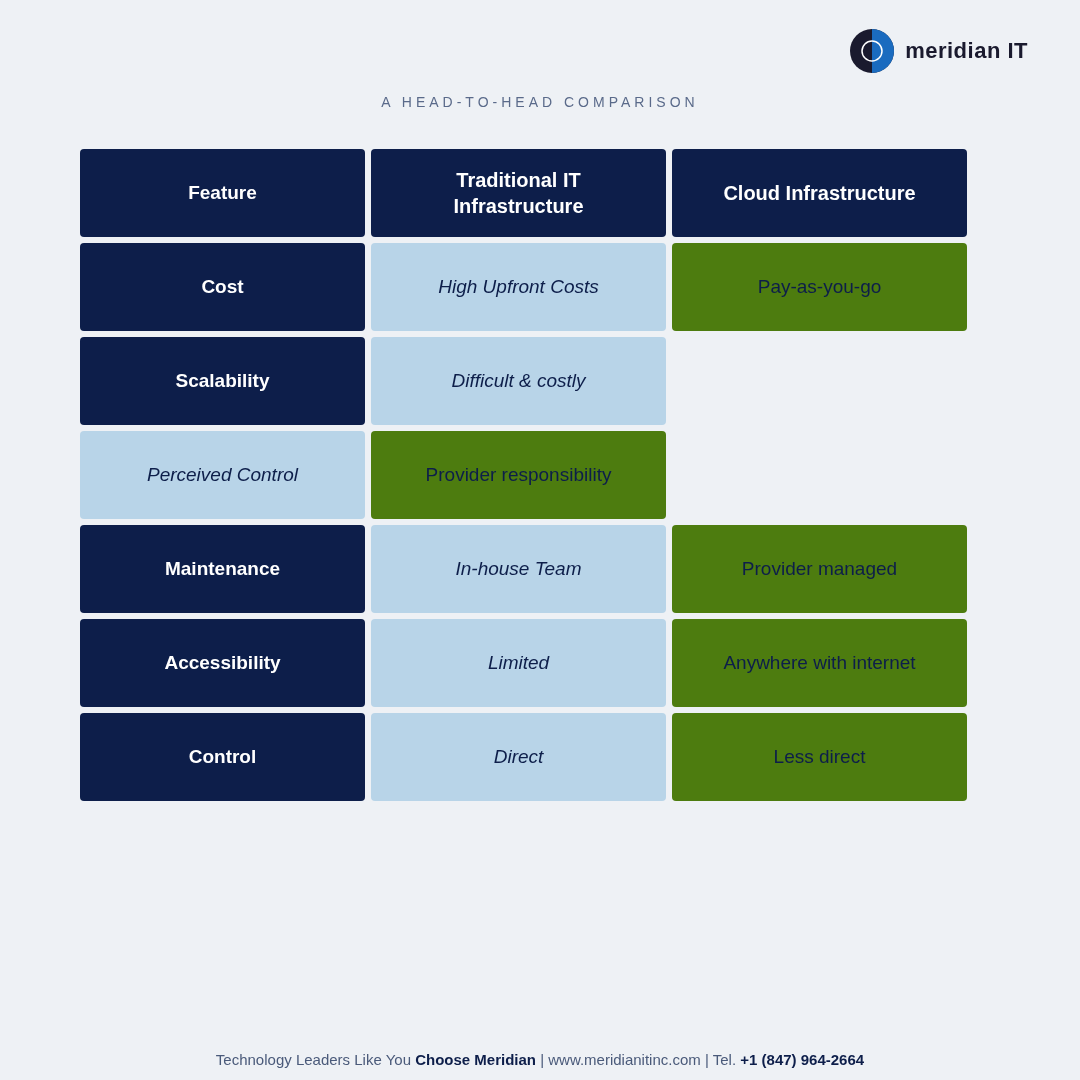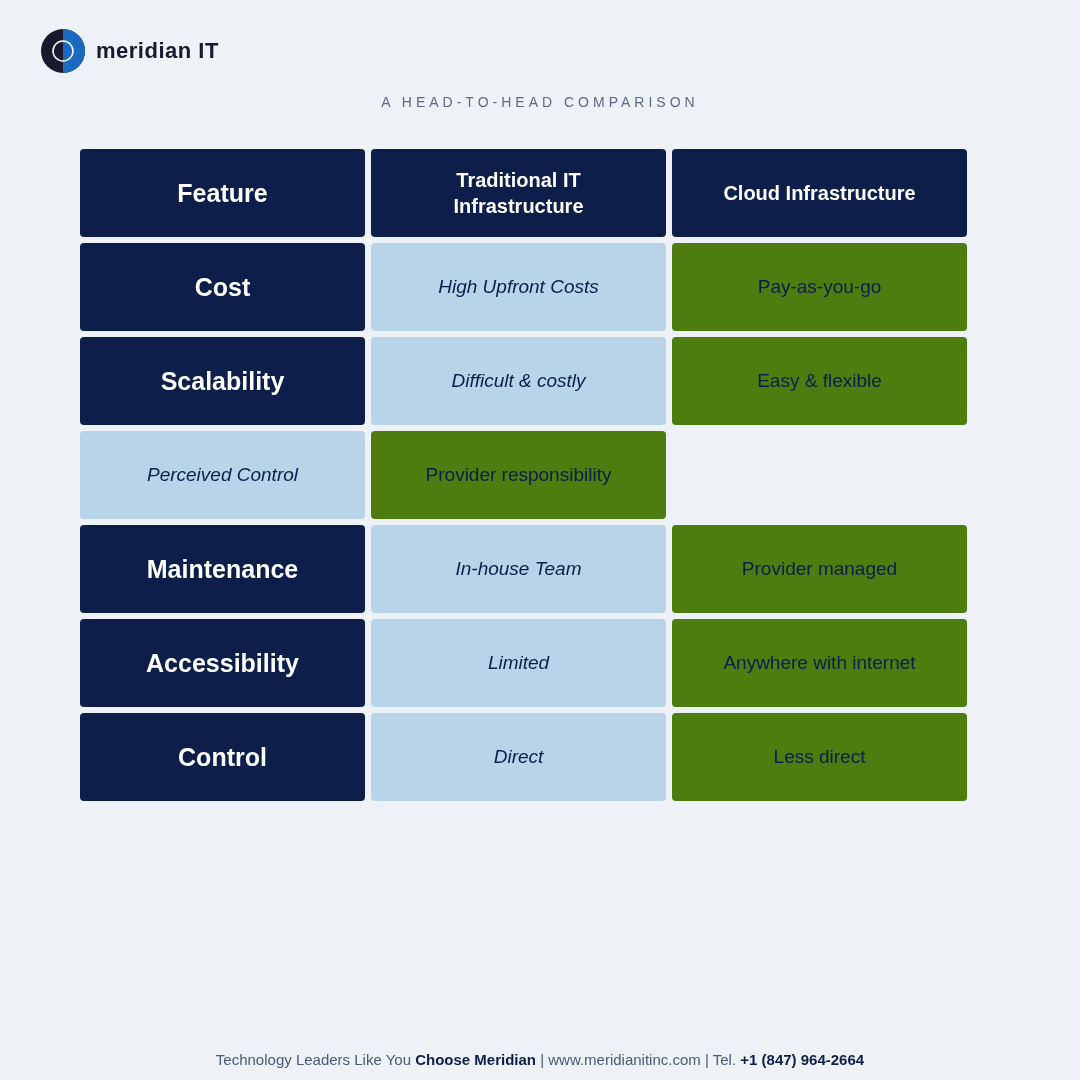--- a/index.html
+++ b/index.html
@@ -12,20 +12,21 @@
       flex-direction: column;
       align-items: center;
       overflow: hidden;
     }
 
     .header {
       width: 100%;
       padding: 28px 52px 10px 40px;
       display: flex;
       align-items: center;
+      justify-content: flex-end;
     }
 
     .logo-container {
       display: flex;
       align-items: center;
       gap: 10px;
     }
 
     .logo-icon {
       width: 46px;
@@ -83,21 +84,21 @@
       padding: 18px 20px;
       border-radius: 4px;
       font-size: 20px;
       min-height: 88px;
     }
 
     .cell-feature {
       background-color: #0d1e4a;
       color: #ffffff;
       font-weight: 700;
-      font-size: 25px;
+      font-size: 19px;
     }
 
     .cell-header {
       background-color: #0d1e4a;
       color: #ffffff;
       font-weight: 700;
       font-size: 20px;
       line-height: 1.3;
     }
 
@@ -172,23 +173,20 @@
     </div>
   </div>
 
   <div class="table-row">
     <div class="cell cell-feature">
       <span>Scalability</span>
     </div>
     <div class="cell cell-traditional">
       <span>Difficult &amp; costly</span>
     </div>
-    <div class="cell cell-cloud">
-      <span>Easy &amp; flexible</span>
-    </div>
   </div>
 
   <div class="table-row">
     <div class="cell cell-traditional">
       <span>Perceived Control</span>
     </div>
     <div class="cell cell-cloud">
       <span>Provider responsibility</span>
     </div>
   </div>

